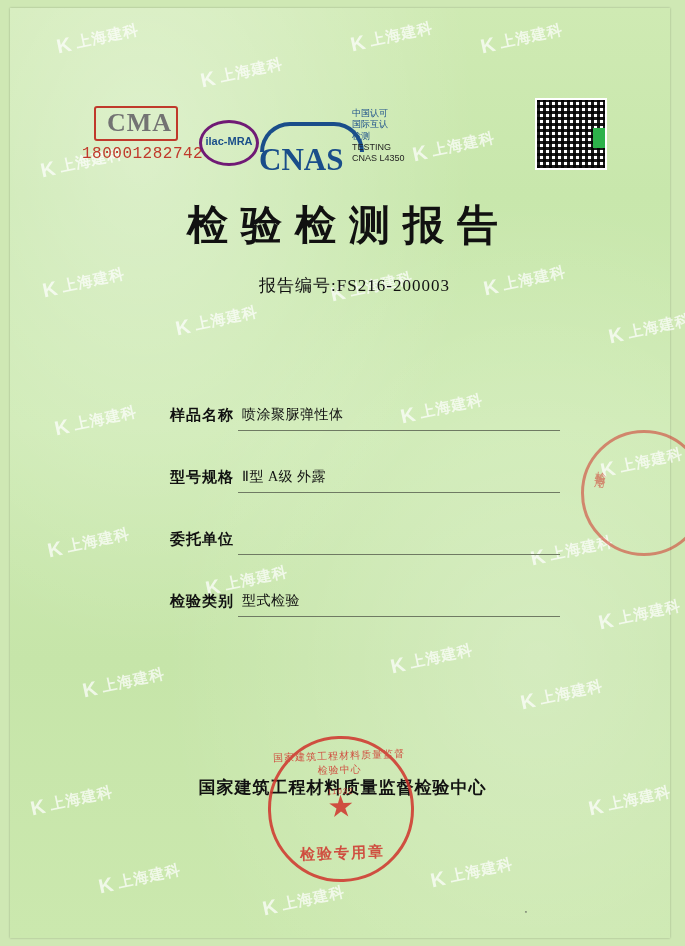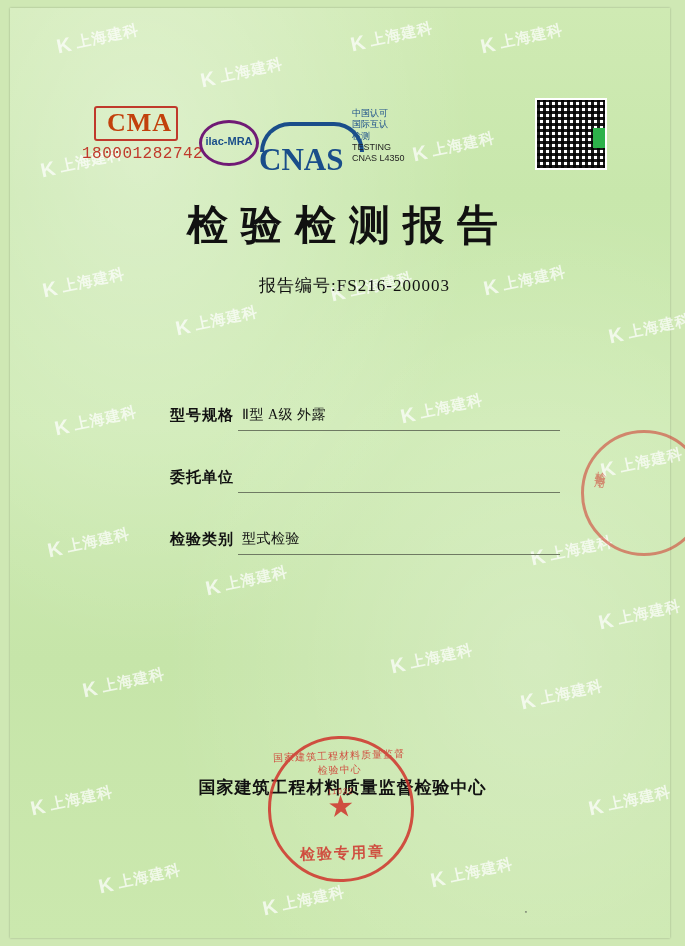--- a/index.html
+++ b/index.html
@@ -81,21 +81,21 @@
   .cma-box {
     border: 2px solid #c0392b;
     border-radius: 3px;
     padding: 2px 4px 3px;
     display: inline-block;
   }
   .cma-text {
     font-family: "Liberation Serif", serif;
     font-weight: bold;
     font-size: 26px;
-    color: #c2410c;
+    color: #737373;
     letter-spacing: 1px;
     line-height: 1;
     margin-left: 7px;
   }
   .cma-num {
     margin-top: 4px;
     font-size: 16px;
     color: #c0392b;
     letter-spacing: 0.5px;
     font-family: "Liberation Mono", monospace;
@@ -489,20 +489,25 @@
     <div class="qr-accent"></div>
   </div>
 
   <div class="title">检验检测报告</div>
   <div class="report-no">
     <span>报告编号:</span><span>FS216-200003</span>
   </div>
 
   <div class="fields">
     <div class="field">
+      <div class="field-label">样品名称</div>
+      <div class="field-value">喷涂聚脲弹性体</div>
+      <div class="field-line"></div>
+    </div>
+    <div class="field">
       <div class="field-label">型号规格</div>
       <div class="field-value">Ⅱ型 A级 外露</div>
       <div class="field-line"></div>
     </div>
     <div class="field">
       <div class="field-label">委托单位</div>
       <div class="field-line"></div>
     </div>
     <div class="field">
       <div class="field-label">检验类别</div>

